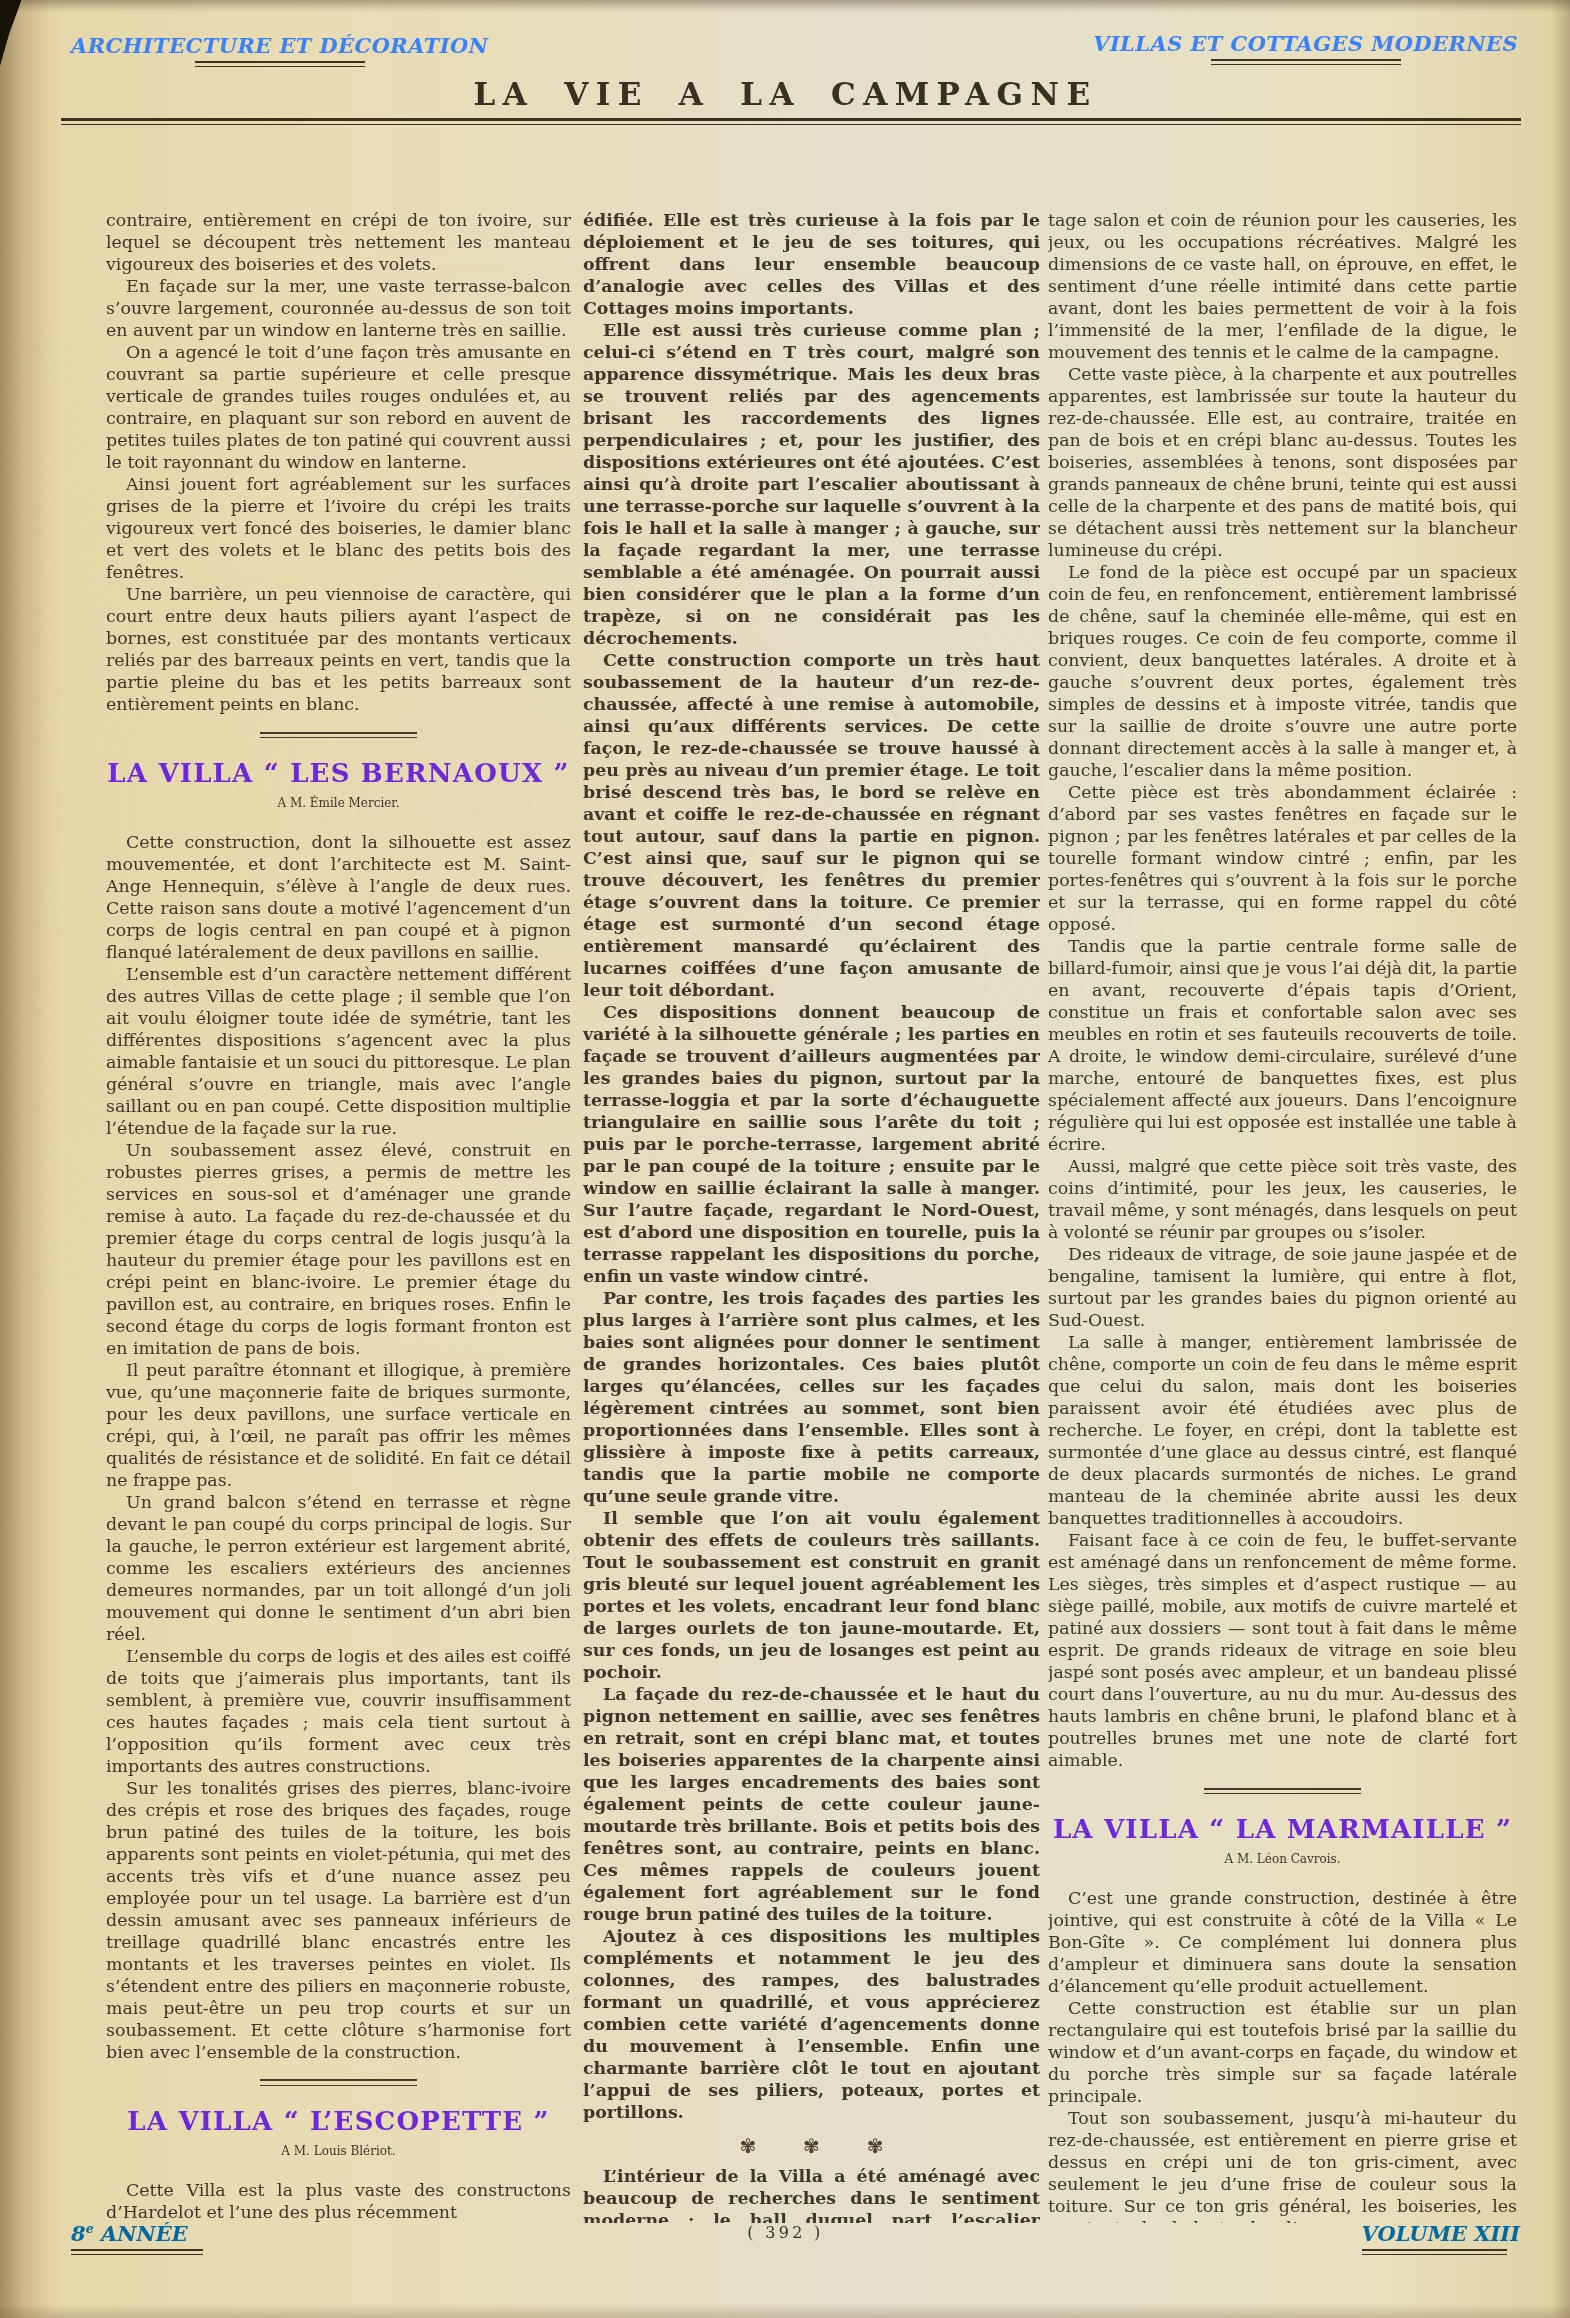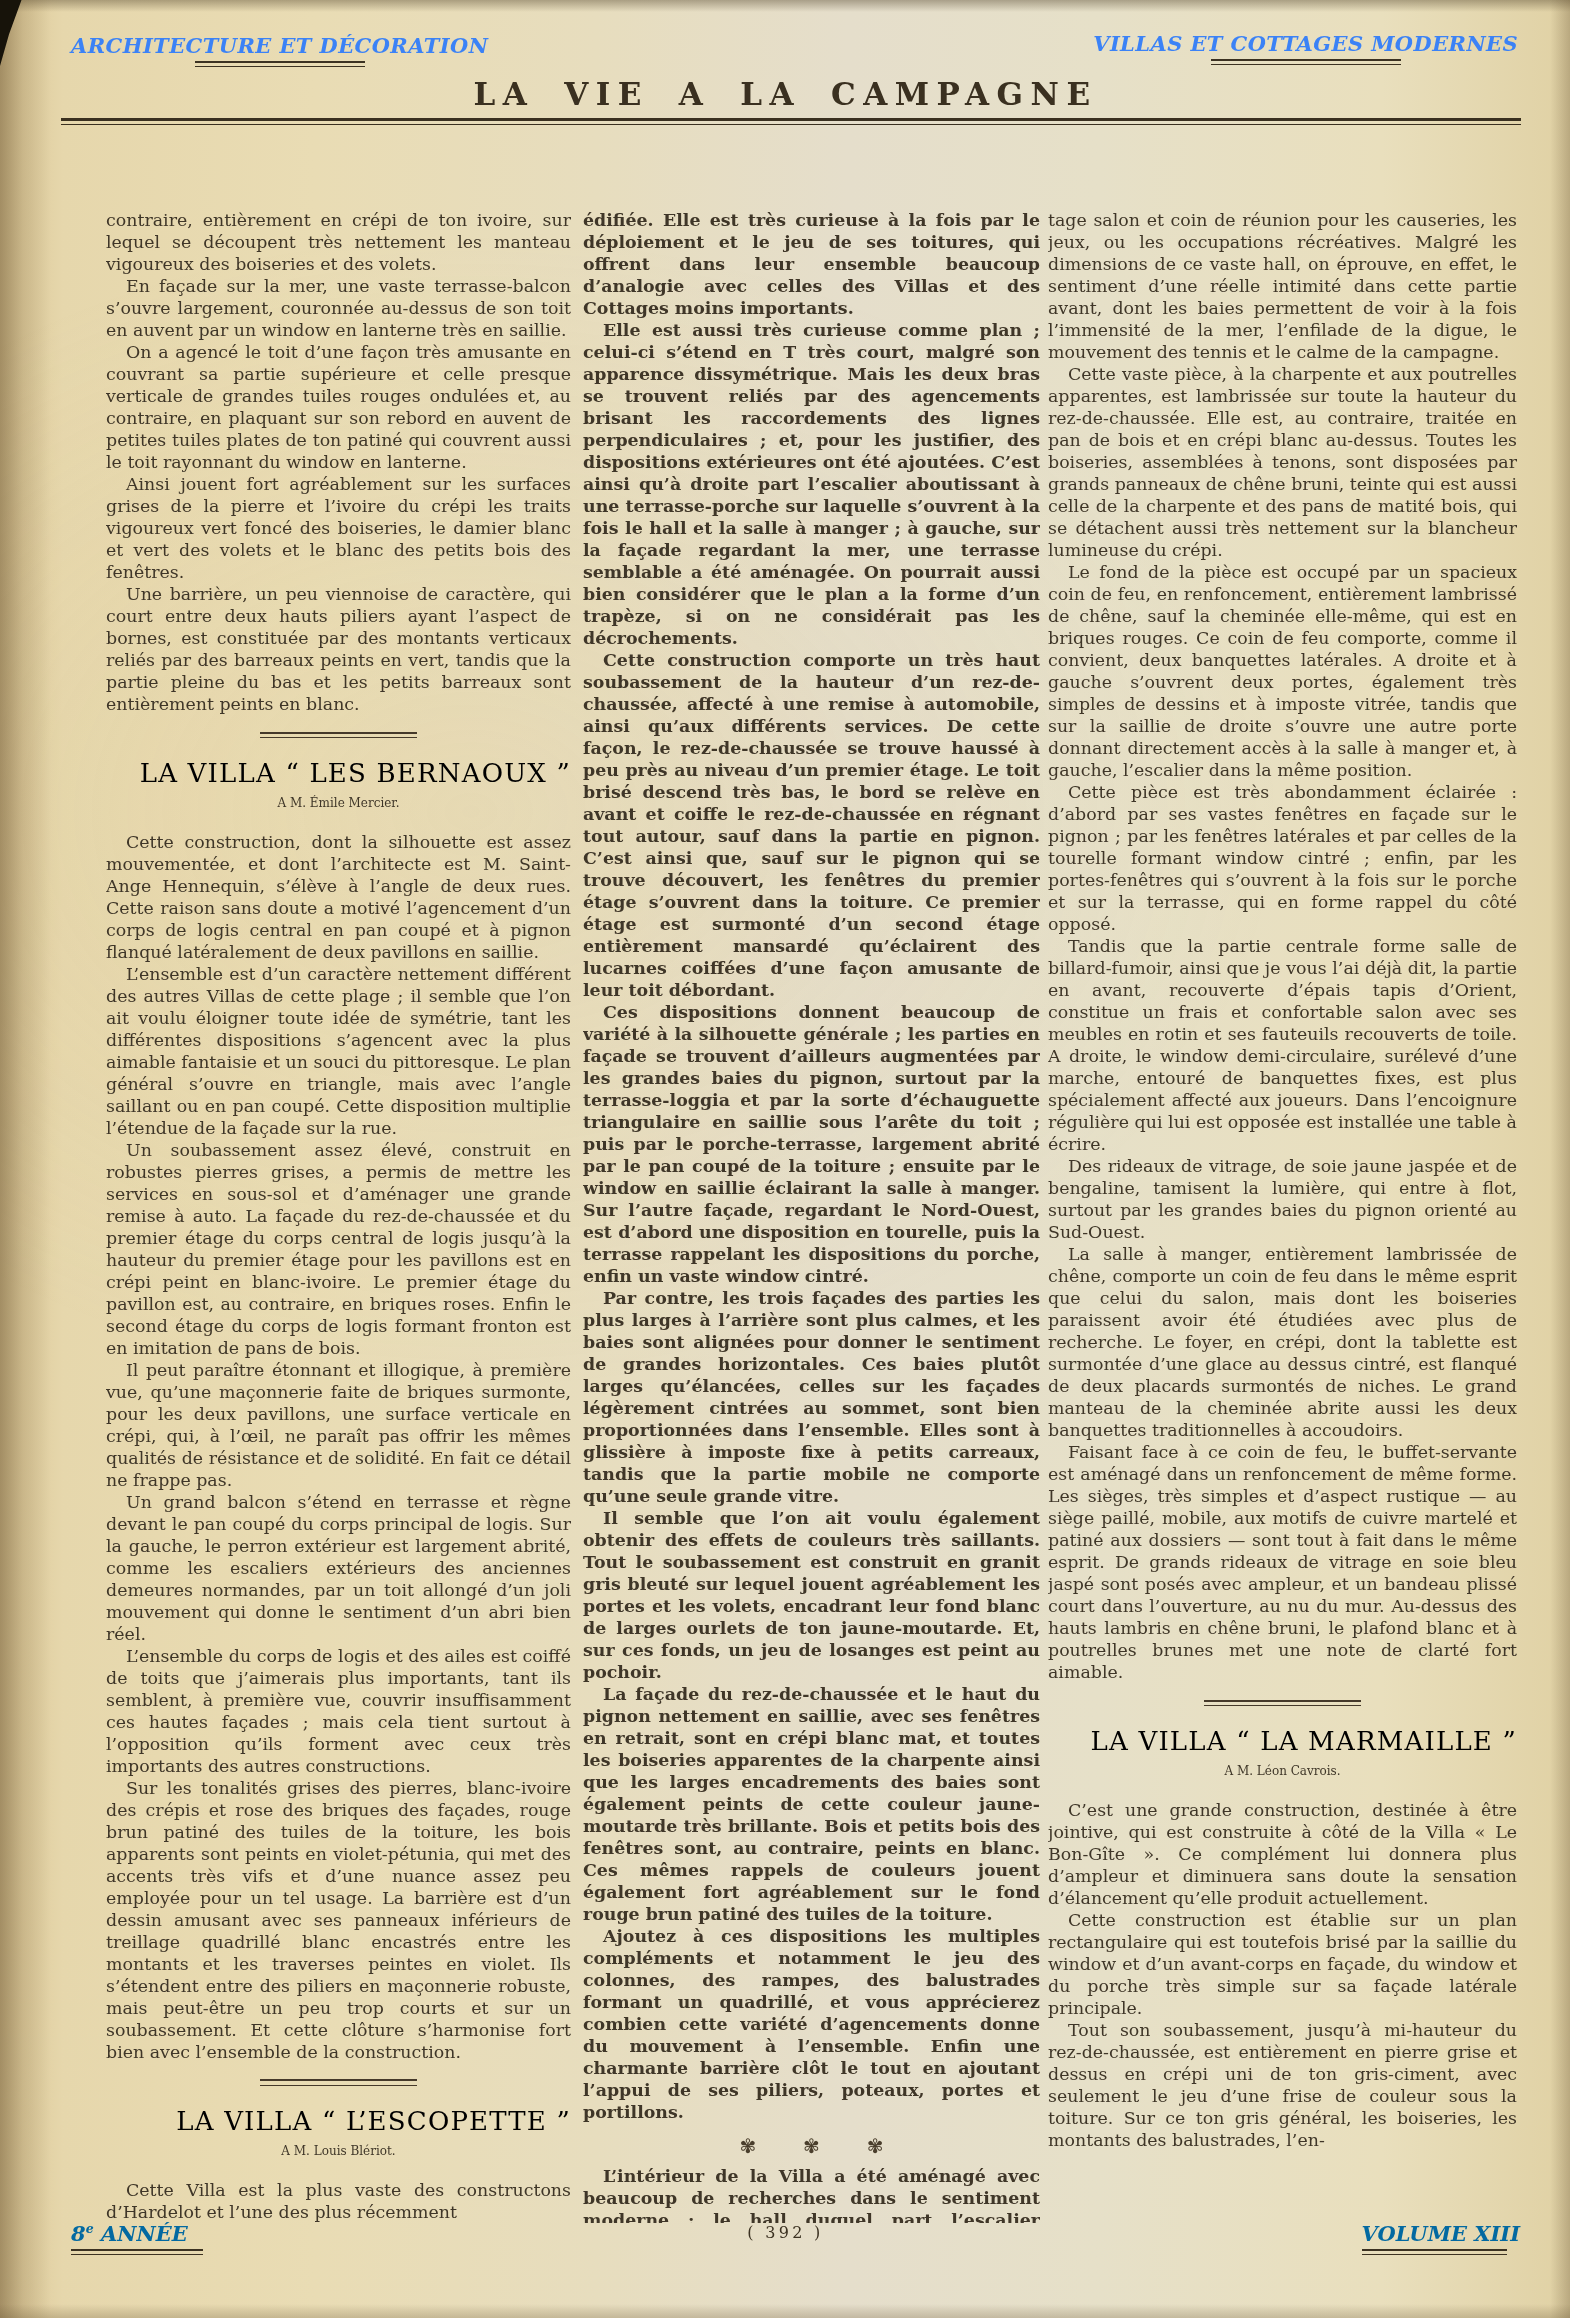--- a/index.html
+++ b/index.html
@@ -38,22 +38,22 @@
 
   
   .col{position:absolute;top:209px;height:2014px;overflow:hidden;
     font-size:17.4px;line-height:22px;text-align:justify;color:#3f3628;}
   .col1{left:106px;width:465px;}
   .col2{left:583px;width:457px;font-weight:bold;}
   .col3{left:1048px;width:469px;}
   .p{margin:0;text-indent:20px;}
   .cont{text-indent:0;}
   .sep{width:157px;height:3.3px;border-top:2.5px solid #45392a;border-bottom:0.8px solid #45392a;margin:16.6px auto;}
-  .vh{margin:20px 0 1.7px;text-align:right;font-size:26px;line-height:31px;font-weight:normal;
-    letter-spacing:1.2px;text-indent:0;color:#000000;}
+  .vh{margin:20px 0 1.7px;text-align:center;font-size:26px;line-height:31px;font-weight:bold;
+    letter-spacing:1.2px;text-indent:0;color:#6d28d9;}
   .vs{margin:3.3px 0 16.6px;text-align:center;font-size:12px;text-indent:0;}
   .orn{margin:11.6px 0 8.3px;text-align:center;font-size:20px;word-spacing:40px;
     color:#4a3e2c;text-indent:0;font-family:"DejaVu Sans",sans-serif;}
 
   
   .ftr{position:absolute;top:2221px;font-style:italic;font-weight:bold;font-size:21px;color:#0369a1;}
   .ftr sup{font-size:60%;}
   .ftr-left{left:71px;}
   .ftr-right{right:51px;}
   .ftr-left .dbl{width:132px;margin-top:3.3px;}
@@ -118,20 +118,21 @@
     <div class="orn">✾ ✾ ✾</div>
     <p class="p">L’intérieur de la Villa a été aménagé avec beaucoup de recherches dans le sentiment moderne : le hall duquel part l’escalier desservant le premier étage joue en même temps le rôle de salle de billard, de fumoir, de salon, de cabinet de travail et de salle de jeux, chaque partie ayant son attribution, qui se trouve en quelque sorte délimitée ou indiquée par les dispositions et par les coins que ménage son plan. Le hall est, dans sa partie centrale, élevé de deux étages, de telle façon que les pièces du premier étage qui l’entourent s’ouvrent également dessus. Il est, au contraire, ramené à sa véritable hauteur sur toute la partie de l’avant (pignon et window latéraux) formant davan-</p>
   </section>
 
   <section class="col col3">
     <p class="p cont">tage salon et coin de réunion pour les causeries, les jeux, ou les occupations récréatives. Malgré les dimensions de ce vaste hall, on éprouve, en effet, le sentiment d’une réelle intimité dans cette partie avant, dont les baies permettent de voir à la fois l’immensité de la mer, l’enfilade de la digue, le mouvement des tennis et le calme de la campagne.</p>
     <p class="p">Cette vaste pièce, à la charpente et aux poutrelles apparentes, est lambrissée sur toute la hauteur du rez-de-chaussée. Elle est, au contraire, traitée en pan de bois et en crépi blanc au-dessus. Toutes les boiseries, assemblées à tenons, sont disposées par grands panneaux de chêne bruni, teinte qui est aussi celle de la charpente et des pans de matité bois, qui se détachent aussi très nettement sur la blancheur lumineuse du crépi.</p>
     <p class="p">Le fond de la pièce est occupé par un spacieux coin de feu, en renfoncement, entièrement lambrissé de chêne, sauf la cheminée elle-même, qui est en briques rouges. Ce coin de feu comporte, comme il convient, deux banquettes latérales. A droite et à gauche s’ouvrent deux portes, également très simples de dessins et à imposte vitrée, tandis que sur la saillie de droite s’ouvre une autre porte donnant directement accès à la salle à manger et, à gauche, l’escalier dans la même position.</p>
     <p class="p">Cette pièce est très abondamment éclairée : d’abord par ses vastes fenêtres en façade sur le pignon ; par les fenêtres latérales et par celles de la tourelle formant window cintré ; enfin, par les portes-fenêtres qui s’ouvrent à la fois sur le porche et sur la terrasse, qui en forme rappel du côté opposé.</p>
     <p class="p">Tandis que la partie centrale forme salle de billard-fumoir, ainsi que je vous l’ai déjà dit, la partie en avant, recouverte d’épais tapis d’Orient, constitue un frais et confortable salon avec ses meubles en rotin et ses fauteuils recouverts de toile. A droite, le window demi-circulaire, surélevé d’une marche, entouré de banquettes fixes, est plus spécialement affecté aux joueurs. Dans l’encoignure régulière qui lui est opposée est installée une table à écrire.</p>
+    <p class="p">Aussi, malgré que cette pièce soit très vaste, des coins d’intimité, pour les jeux, les causeries, le travail même, y sont ménagés, dans lesquels on peut à volonté se réunir par groupes ou s’isoler.</p>
     <p class="p">Des rideaux de vitrage, de soie jaune jaspée et de bengaline, tamisent la lumière, qui entre à flot, surtout par les grandes baies du pignon orienté au Sud-Ouest.</p>
     <p class="p">La salle à manger, entièrement lambrissée de chêne, comporte un coin de feu dans le même esprit que celui du salon, mais dont les boiseries paraissent avoir été étudiées avec plus de recherche. Le foyer, en crépi, dont la tablette est surmontée d’une glace au dessus cintré, est flanqué de deux placards surmontés de niches. Le grand manteau de la cheminée abrite aussi les deux banquettes traditionnelles à accoudoirs.</p>
     <p class="p">Faisant face à ce coin de feu, le buffet-servante est aménagé dans un renfoncement de même forme. Les sièges, très simples et d’aspect rustique — au siège paillé, mobile, aux motifs de cuivre martelé et patiné aux dossiers — sont tout à fait dans le même esprit. De grands rideaux de vitrage en soie bleu jaspé sont posés avec ampleur, et un bandeau plissé court dans l’ouverture, au nu du mur. Au-dessus des hauts lambris en chêne bruni, le plafond blanc et à poutrelles brunes met une note de clarté fort aimable.</p>
     <div class="sep"></div>
     <h2 class="vh">LA VILLA “ LA MARMAILLE ”</h2>
     <div class="vs">A M. Léon Cavrois.</div>
     <p class="p">C’est une grande construction, destinée à être jointive, qui est construite à côté de la Villa « Le Bon-Gîte ». Ce complément lui donnera plus d’ampleur et diminuera sans doute la sensation d’élancement qu’elle produit actuellement.</p>
     <p class="p">Cette construction est établie sur un plan rectangulaire qui est toutefois brisé par la saillie du window et d’un avant-corps en façade, du window et du porche très simple sur sa façade latérale principale.</p>
     <p class="p">Tout son soubassement, jusqu’à mi-hauteur du rez-de-chaussée, est entièrement en pierre grise et dessus en crépi uni de ton gris-ciment, avec seulement le jeu d’une frise de couleur sous la toiture. Sur ce ton gris général, les boiseries, les montants des balustrades, l’en-</p>
   </section>

